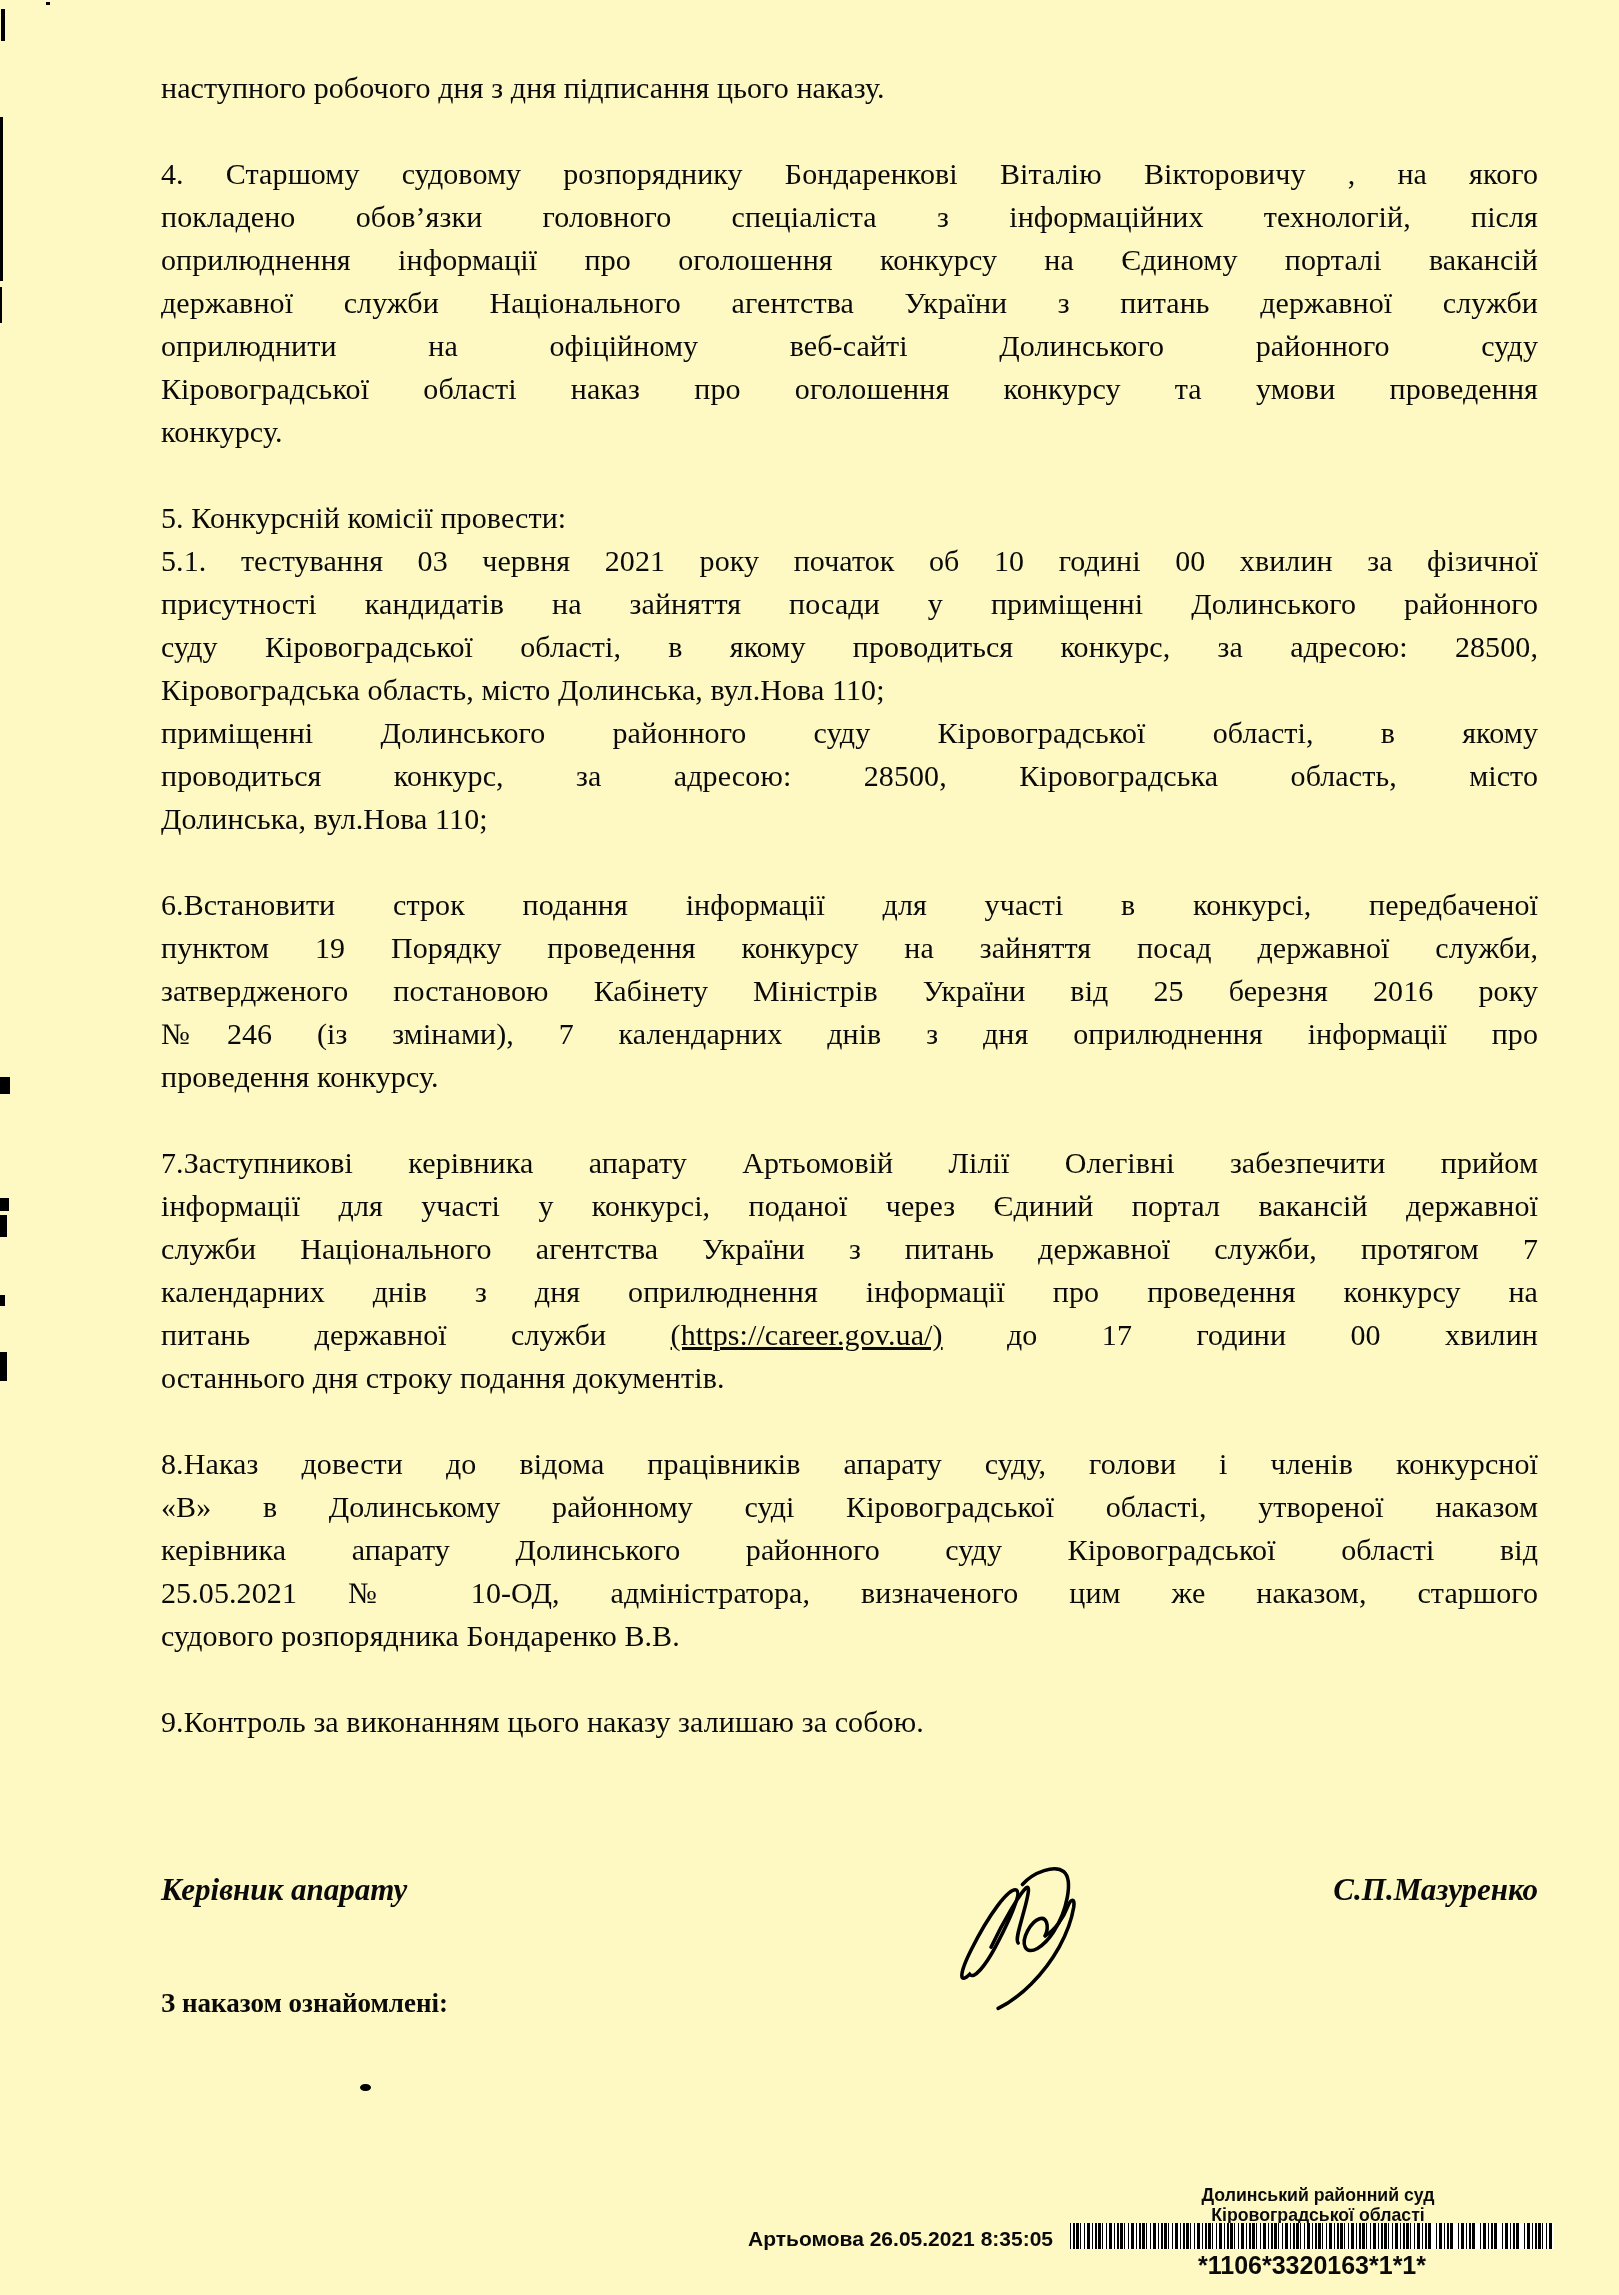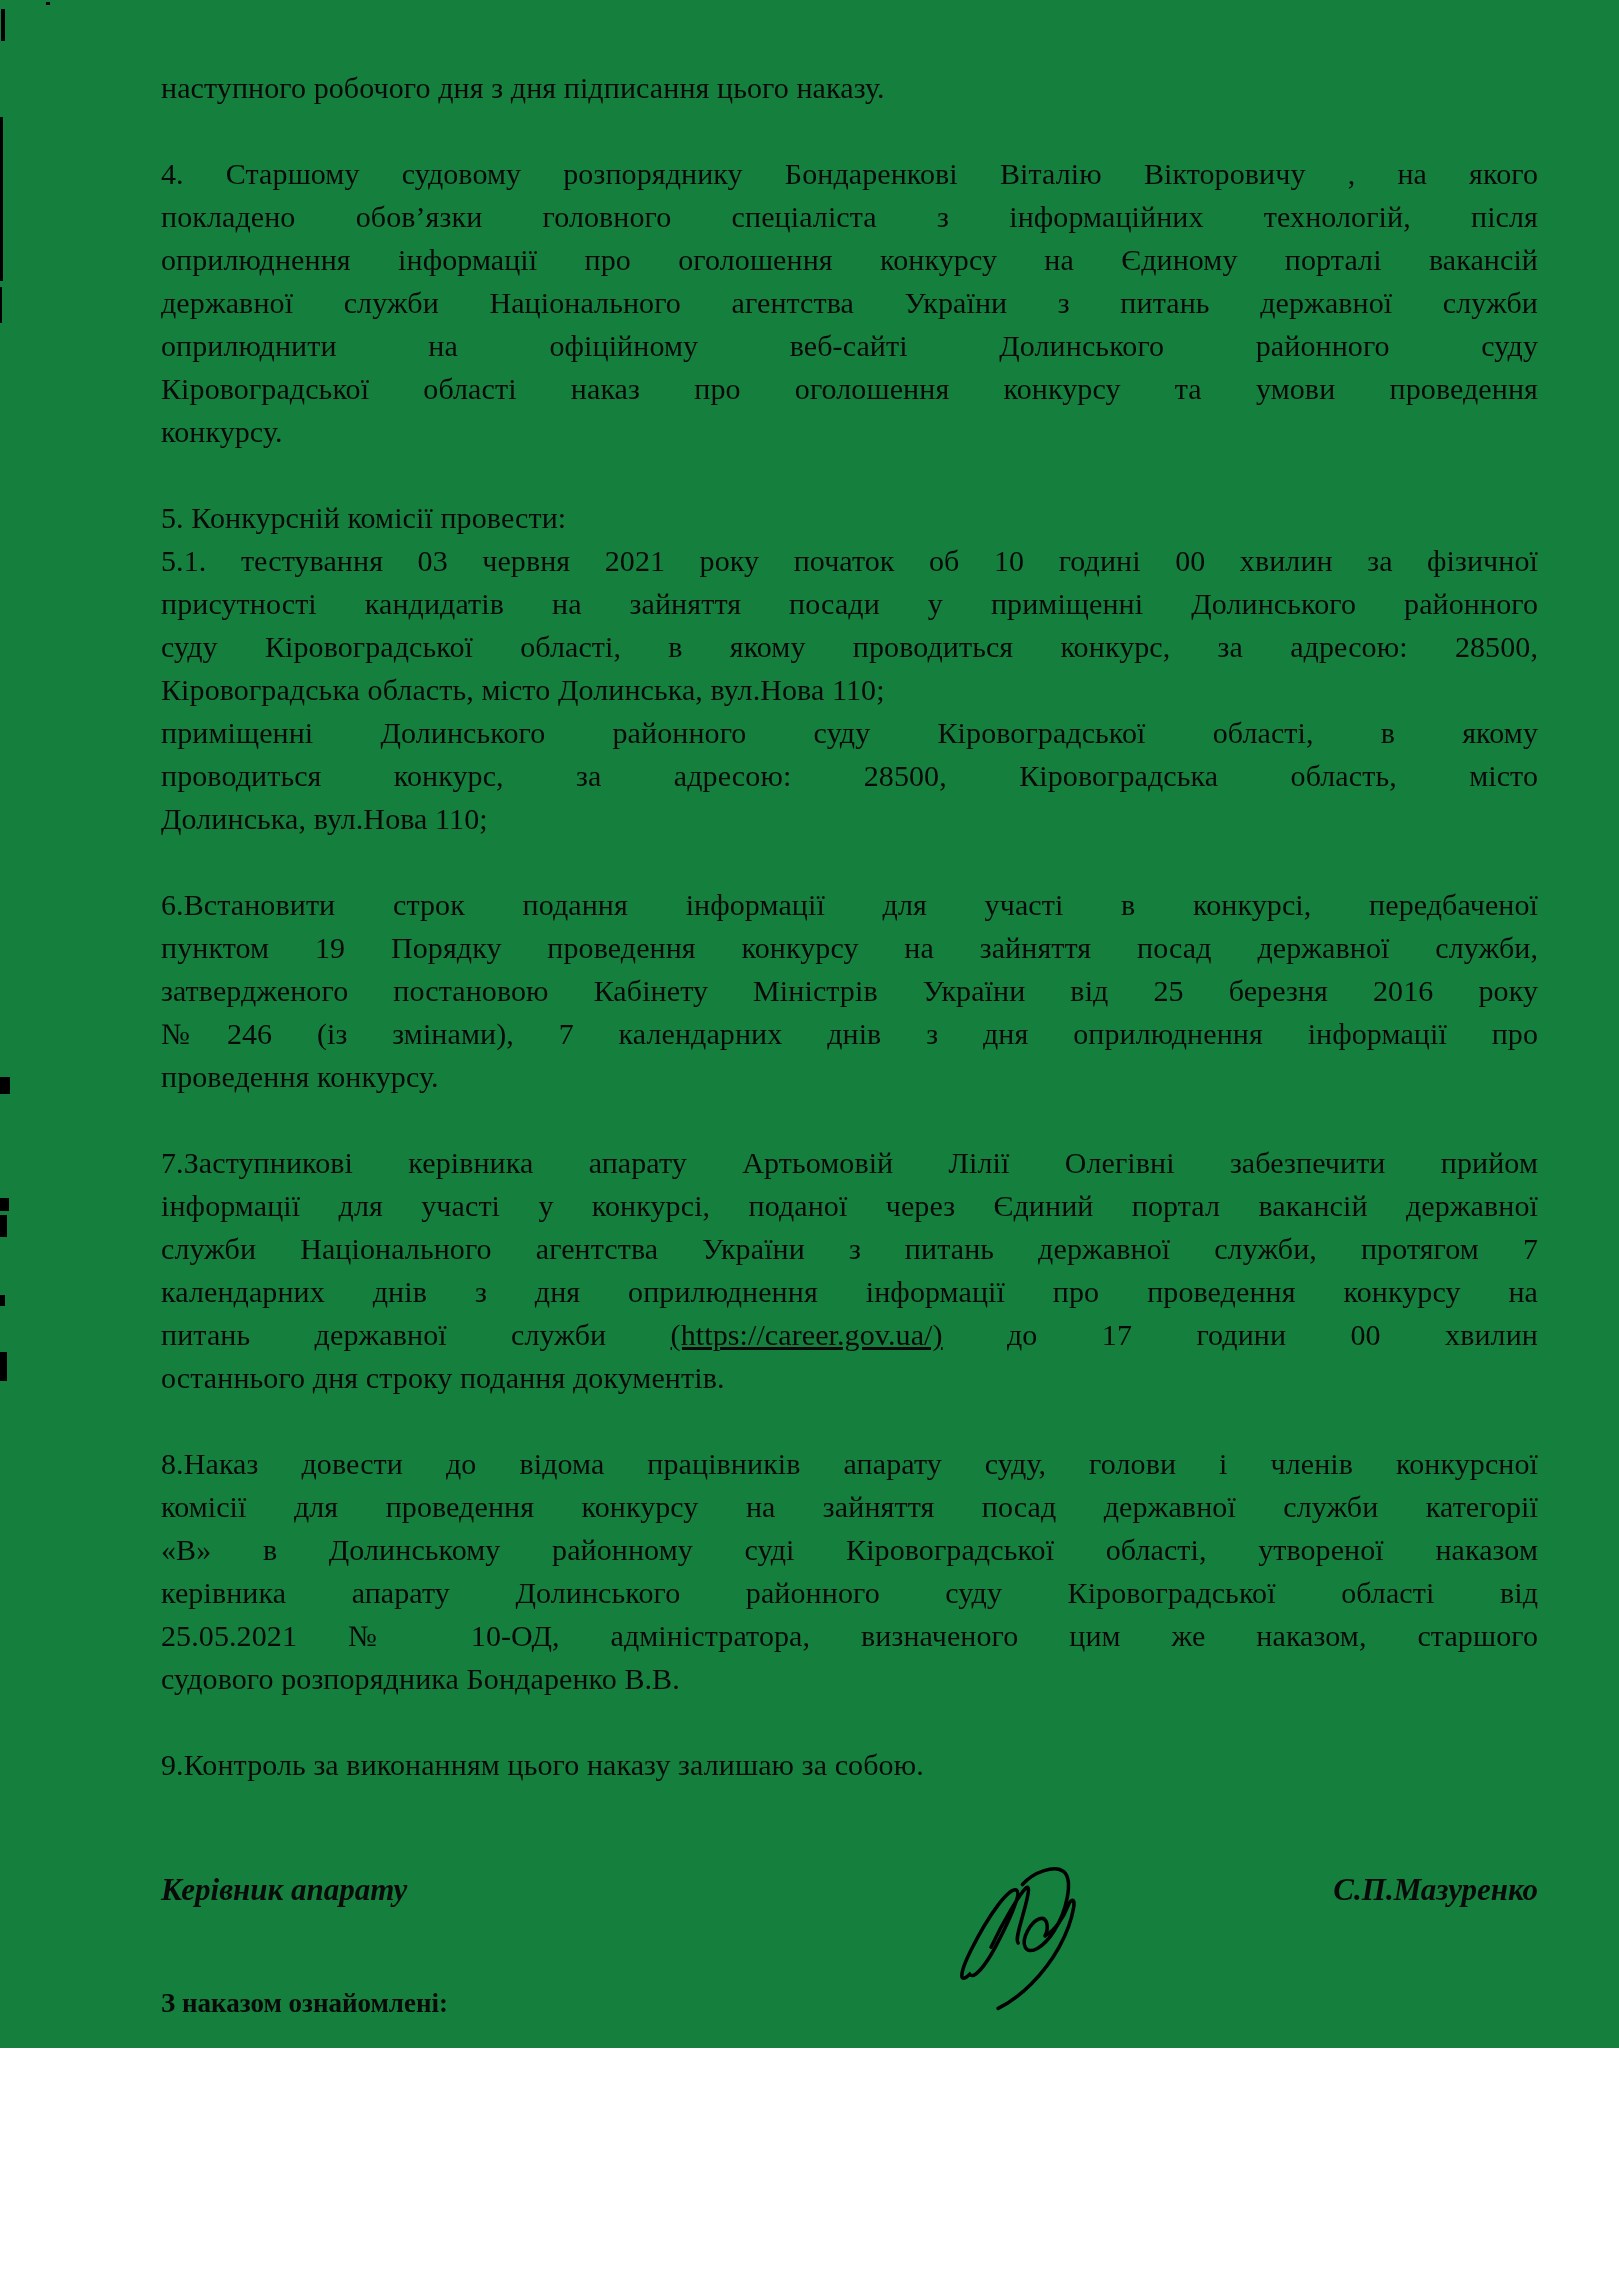--- a/index.html
+++ b/index.html
@@ -1,20 +1,20 @@
 <!DOCTYPE html>
 <html style="font-size:10.5px"><head>
 <meta charset="utf-8">
 <style>
   html, body { margin: 0; padding: 0; background: #ffffff; }
   .page {
     position: relative;
     width: 1620px;
-    height: 2048px;
-    background: #15803d;
+    height: 2295px;
+    background: #fef9c3;
     color: #0a0a0a;
     font-family: "Liberation Serif", "DejaVu Serif", serif;
     overflow: hidden;
   }
   .doc-body {
     position: absolute;
     left: 161px;
     top: 66px;
     width: 1377px;
   }
@@ -162,21 +162,20 @@
       <div class="paragraph">
         <div class="line">7.Заступникові керівника апарату Артьомовій Лілії Олегівні  забезпечити прийом</div>
         <div class="line">інформації для участі у конкурсі, поданої через Єдиний портал вакансій державної</div>
         <div class="line">служби Національного агентства України з питань державної служби, протягом 7</div>
         <div class="line">календарних днів з дня оприлюднення інформації про проведення конкурсу на</div>
         <div class="line"><span>питань державної служби </span><span class="link">(https://career.gov.ua/)</span><span> до 17 години 00 хвилин</span></div>
         <div class="line last">останнього дня строку подання документів.</div>
       </div>
       <div class="paragraph">
         <div class="line">8.Наказ довести до відома працівників апарату суду, голови і членів конкурсної</div>
-        <div class="line">комісії для проведення конкурсу на зайняття посад державної служби категорії</div>
         <div class="line">«В» в Долинському районному  суді Кіровоградської області, утвореної наказом</div>
         <div class="line">керівника апарату Долинського районного суду Кіровоградської області від</div>
         <div class="line">25.05.2021 № 10-ОД, адміністратора, визначеного цим же наказом, старшого</div>
         <div class="line last">судового розпорядника Бондаренко В.В.</div>
       </div>
       <div class="paragraph">
         <div class="line last">9.Контроль за виконанням цього наказу залишаю за собою.</div>
       </div>
     </div>
 

